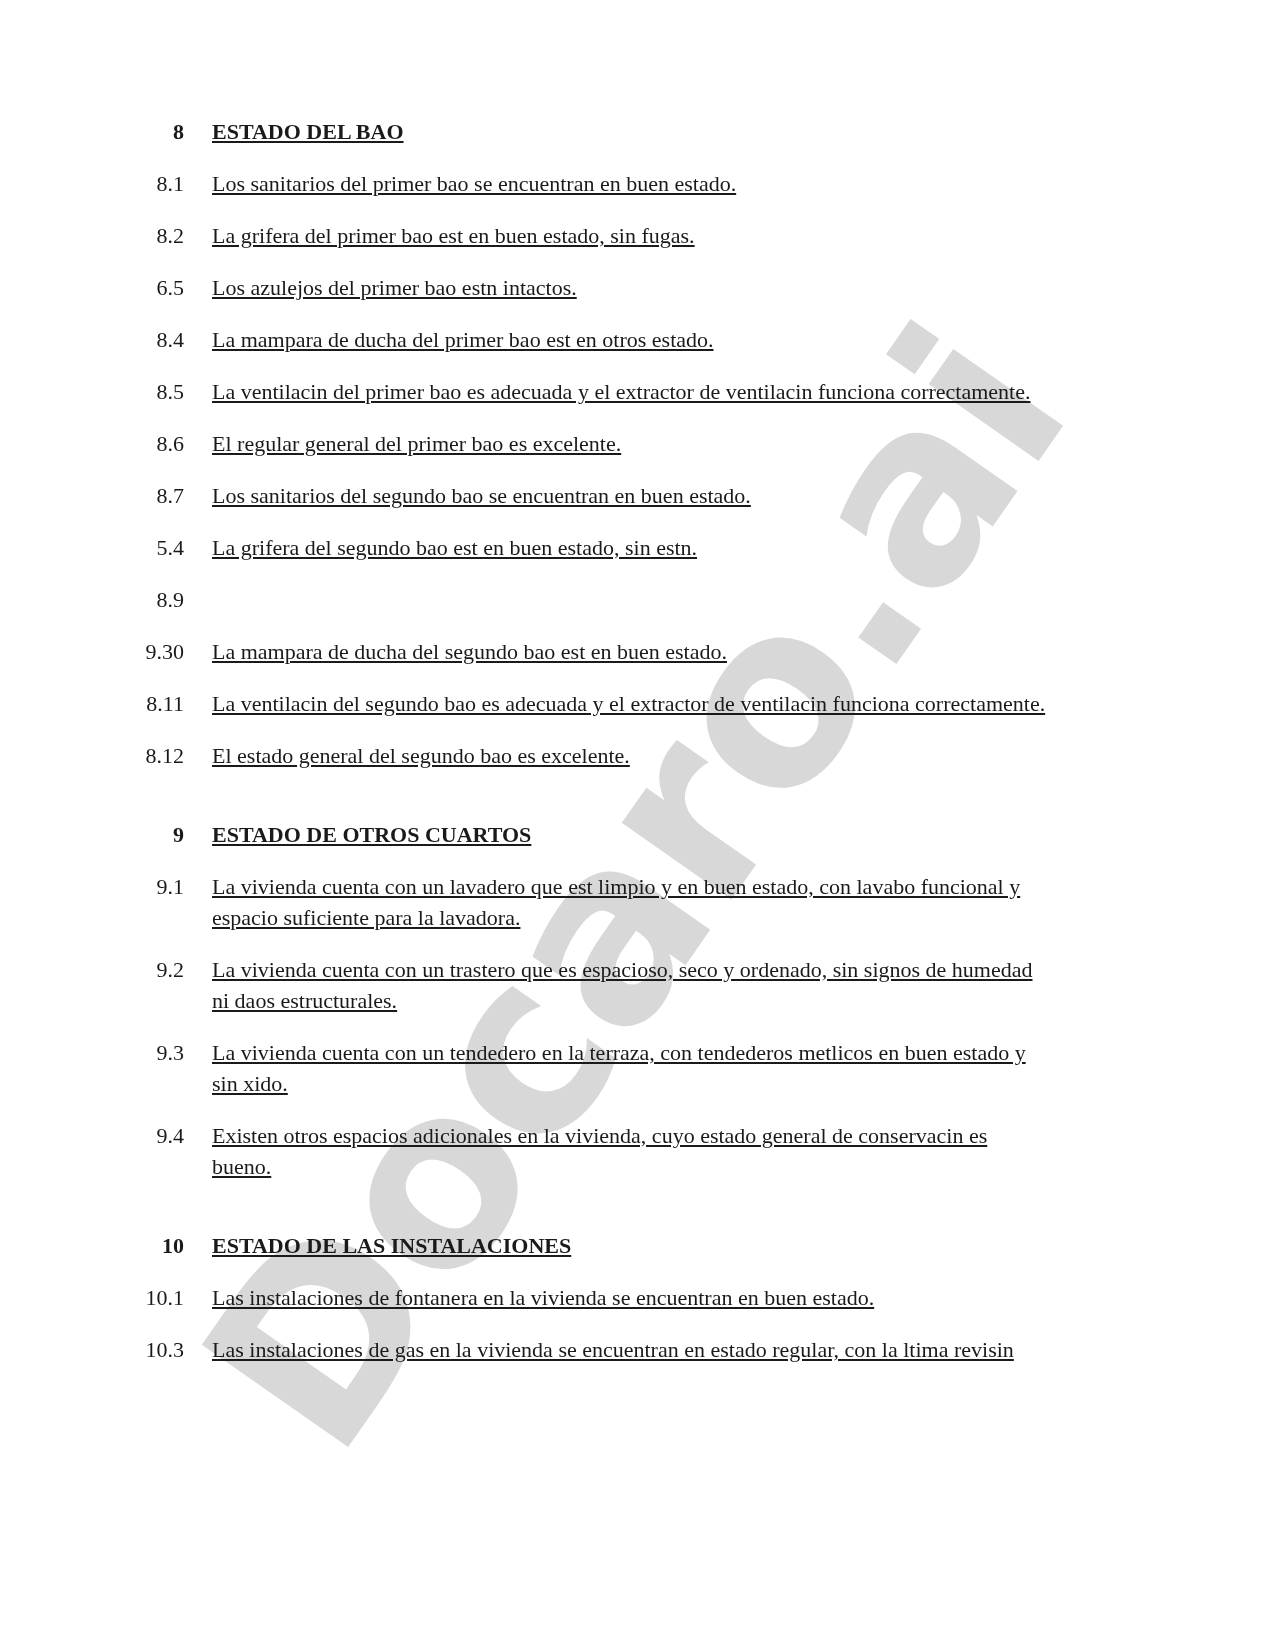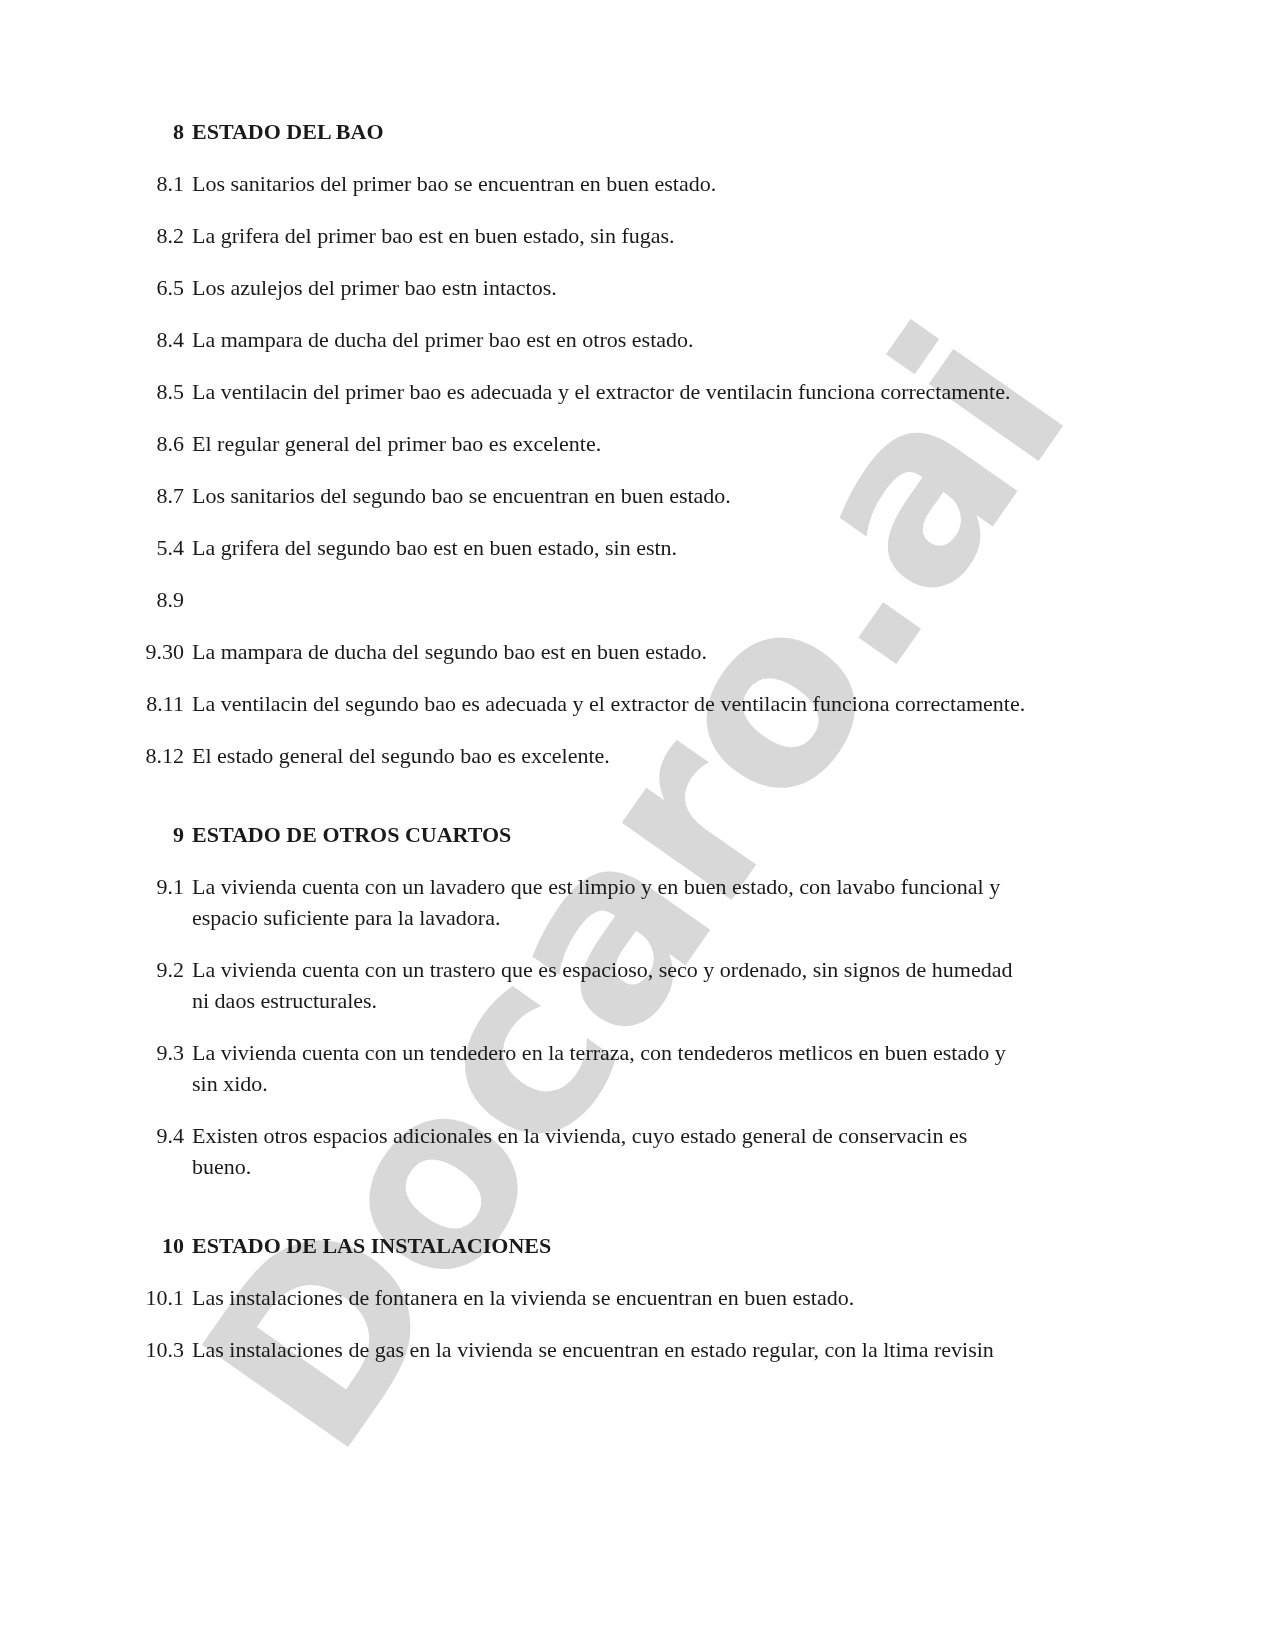--- a/index.html
+++ b/index.html
@@ -48,25 +48,26 @@
     align-items: flex-start;
     margin-bottom: 21px;
   }
   .num {
     flex: 0 0 84px;
     text-align: right;
     font-size: 22px;
     line-height: 31px;
   }
   .txt {
-    margin-left: 8px;
+    margin-left: 28px;
     width: 1000px;
     font-size: 22px;
     line-height: 31px;
     white-space: pre-line;
+    text-decoration: underline;
   }
   .section + .section { margin-top: 48px; }
   .heading .num, .heading .txt { font-weight: bold; }
 </style>
 </head>
 <body>
 
 <div class="page">
   <div class="watermark">Docaro.ai</div>
   <div class="content">

